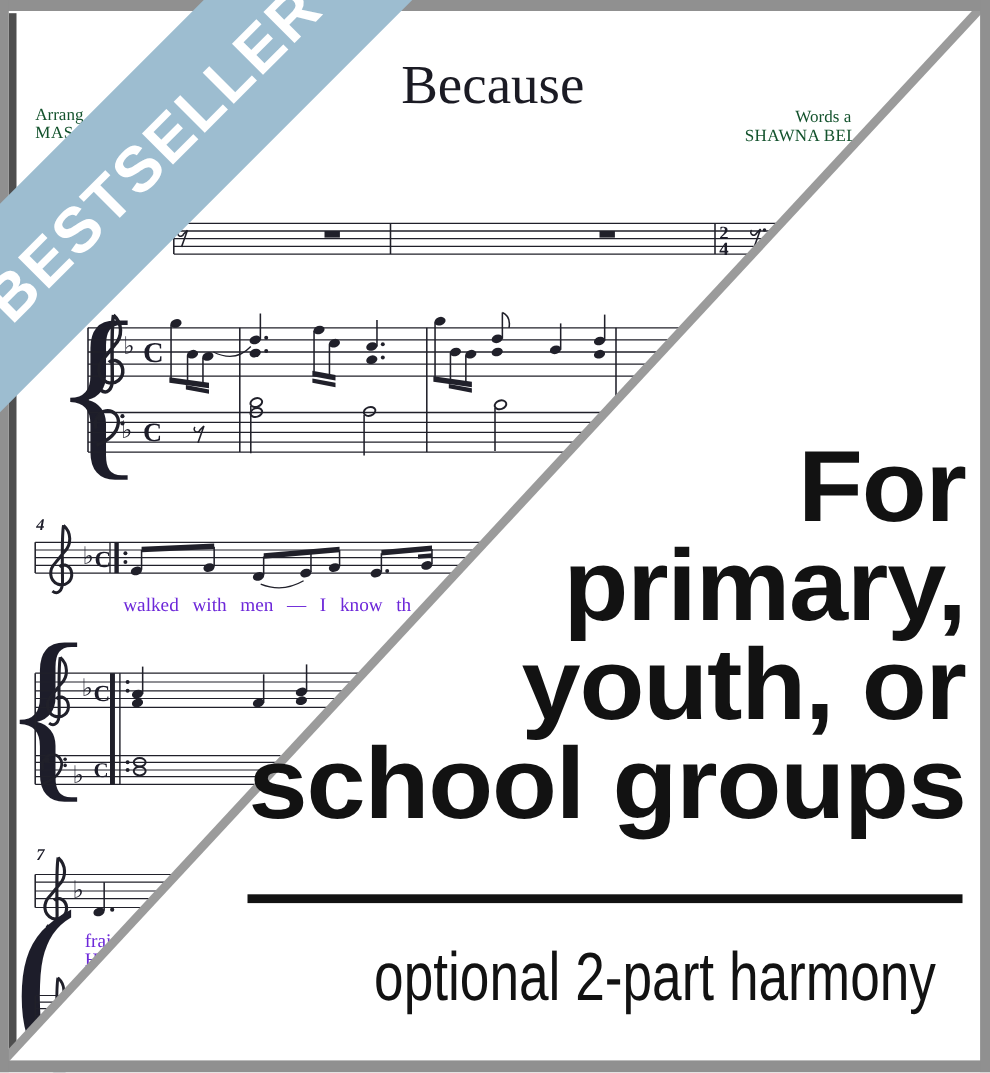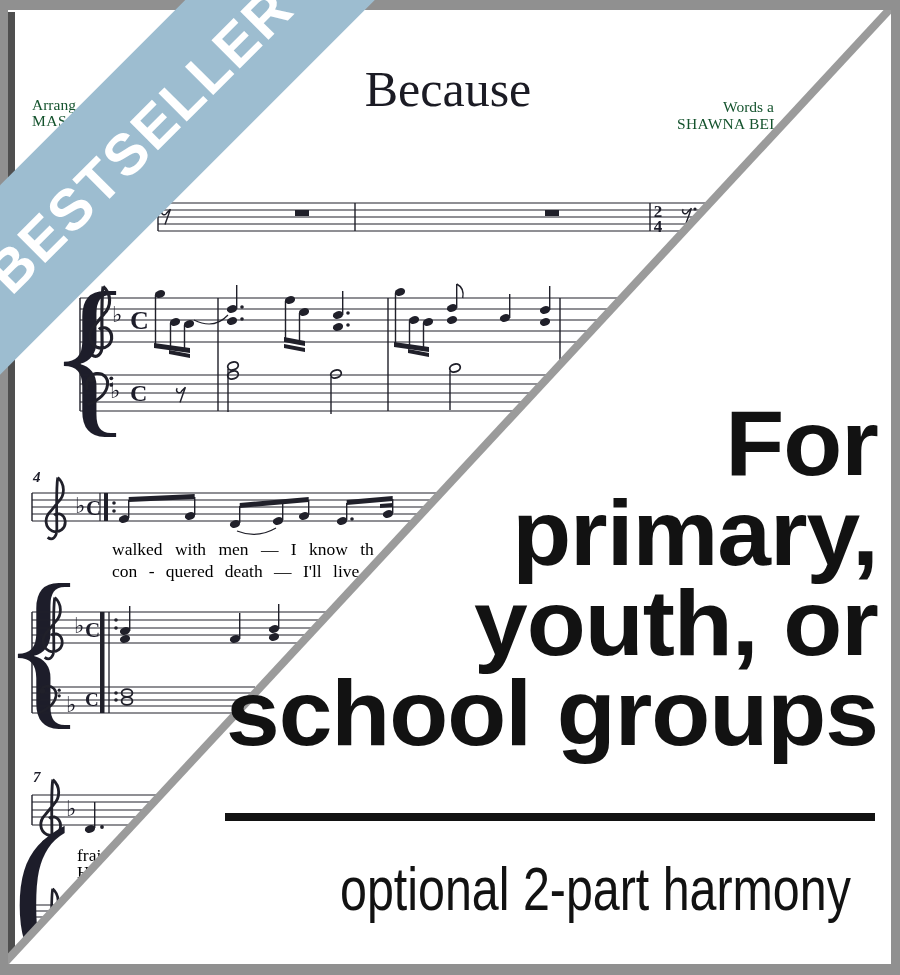--- a/index.html
+++ b/index.html
@@ -1,28 +1,28 @@
 <!DOCTYPE html>
 <html><head>
 <meta charset="utf-8">
 <style>
   html,body{margin:0;padding:0;background:#e8e8e8;}
   .stage{position:relative;width:900px;height:975px;background:#ffffff;overflow:hidden;
          font-family:"Liberation Serif",serif;}
   
   .sheet-layer{position:absolute;inset:0;}
   .page-edge{position:absolute;left:8px;top:12px;width:7px;height:952px;background:#4f4f4f;}
-  .sheet-title{position:absolute;left:0;top:62px;width:896px;text-align:center;
+  .sheet-title{position:absolute;left:0;top:50px;width:896px;text-align:center;
                font:400 50px/1.1 "Liberation Serif",serif;color:#1b1b24;}
   .credit{position:absolute;color:#14532d;font:400 15.5px/1.05 "Liberation Serif",serif;}
   .credit-left{left:32px;top:97px;}
   .credit-left .l2{letter-spacing:.5px;}
   .credit-wa{left:723px;top:99px;}
   .credit-sb{left:677px;top:116px;letter-spacing:.3px;text-align:right;}
-  .lyric{position:absolute;color:#000000;font:400 17.5px/1 "Liberation Serif",serif;
+  .lyric{position:absolute;color:#6d28d9;font:400 17.5px/1 "Liberation Serif",serif;
          white-space:nowrap;word-spacing:8px;}
   .lyr1{left:112px;top:541px;}
   .lyr2{left:112px;top:563px;word-spacing:7px;}
   .lyr7a{left:77px;top:847px;}
   .lyr7b{left:77px;top:864px;}
   svg.notation{position:absolute;left:0;top:0;}
   svg.notation .ink{stroke:#20202a;}
   svg.notation .fink{fill:#20202a;}
   svg.notation text{fill:#1d1d2a;font-family:"Liberation Serif",serif;}
   .msnum{font-style:italic;font-size:15px;font-weight:700;}
@@ -238,21 +238,20 @@
 
       <text class="braceg" x="12" y="948" font-size="90">(</text>
       <g class="ink" stroke-width="1.1">
         <path d="M32,905H75 M32,911H75 M32,917H75 M32,923H75 M32,929H75" fill="none"></path>
         <path d="M32,905V929" stroke-width="1.4" fill="none"></path>
       </g>
       <use href="#tclef" transform="translate(50,917) scale(0.88)" class="ink"></use>
     </svg>
 
     <div class="lyric lyr1">walked with men — I know th</div>
-    <div class="lyric lyr2">con - quered death — I'll live</div>
     <div class="lyric lyr7a">fraid</div>
     <div class="lyric lyr7b">Hi</div>
   </div>
 
   <div class="overlay"></div>
 
   <svg class="diag" width="900" height="975" viewBox="0 0 900 975">
     <line x1="902" y1="-4" x2="-2" y2="970" stroke="#9b9b9b" stroke-width="8"></line>
   </svg>
 

